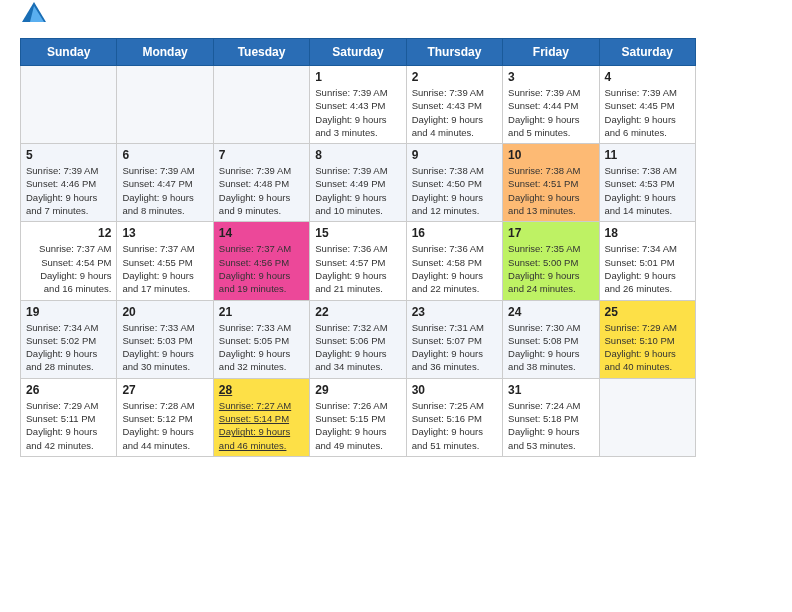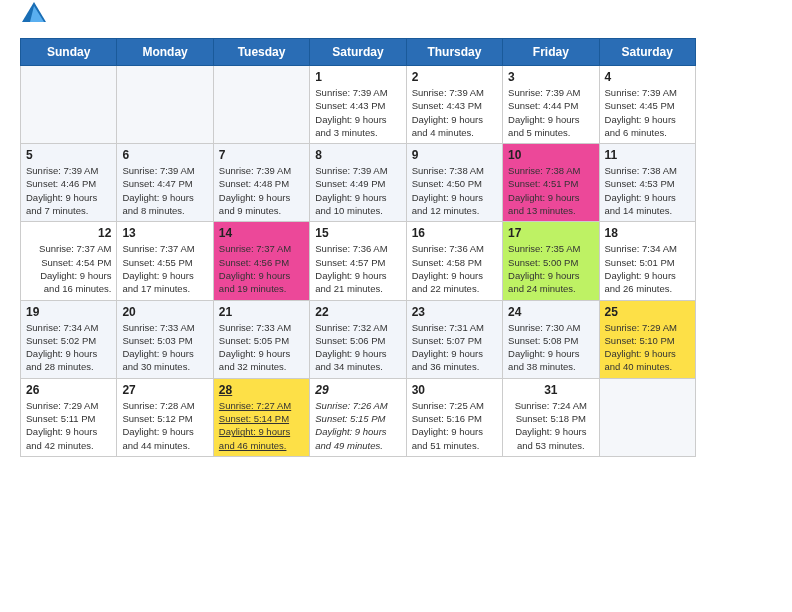--- a/index.html
+++ b/index.html
@@ -193,21 +193,21 @@
             <div class="day-info">Sunrise: 7:39 AM
 Sunset: 4:49 PM
 Daylight: 9 hours and 10 minutes.</div>
           </td>
           <td style="background: rgb(242, 245, 250);">
             <span class="day-number">9</span>
             <div class="day-info">Sunrise: 7:38 AM
 Sunset: 4:50 PM
 Daylight: 9 hours and 12 minutes.</div>
           </td>
-          <td style="background: #ec4899;">
+          <td style="background: #fdba74;">
             <span class="day-number">10</span>
             <div class="day-info">Sunrise: 7:38 AM
 Sunset: 4:51 PM
 Daylight: 9 hours and 13 minutes.</div>
           </td>
           <td style="background: rgb(242, 245, 250);">
             <span class="day-number">11</span>
             <div class="day-info">Sunrise: 7:38 AM
 Sunset: 4:53 PM
 Daylight: 9 hours and 14 minutes.</div>
@@ -313,33 +313,33 @@
             <div class="day-info">Sunrise: 7:28 AM
 Sunset: 5:12 PM
 Daylight: 9 hours and 44 minutes.</div>
           </td>
           <td style="background: #fde047; text-decoration: underline;">
             <span class="day-number">28</span>
             <div class="day-info">Sunrise: 7:27 AM
 Sunset: 5:14 PM
 Daylight: 9 hours and 46 minutes.</div>
           </td>
-          <td style="background: rgb(255, 255, 255); font-style: italic;">
+          <td style="background: rgb(255, 255, 255);">
             <span class="day-number">29</span>
             <div class="day-info">Sunrise: 7:26 AM
 Sunset: 5:15 PM
 Daylight: 9 hours and 49 minutes.</div>
           </td>
           <td style="background: rgb(255, 255, 255);">
             <span class="day-number">30</span>
             <div class="day-info">Sunrise: 7:25 AM
 Sunset: 5:16 PM
 Daylight: 9 hours and 51 minutes.</div>
           </td>
-          <td style="background: rgb(255, 255, 255); text-align: center;">
+          <td style="background: rgb(255, 255, 255);">
             <span class="day-number">31</span>
             <div class="day-info">Sunrise: 7:24 AM
 Sunset: 5:18 PM
 Daylight: 9 hours and 53 minutes.</div>
           </td>
           <td class="empty-cell" style="background: rgb(255, 255, 255);"></td>
         </tr>
       </tbody>
   </table>
 </div>

